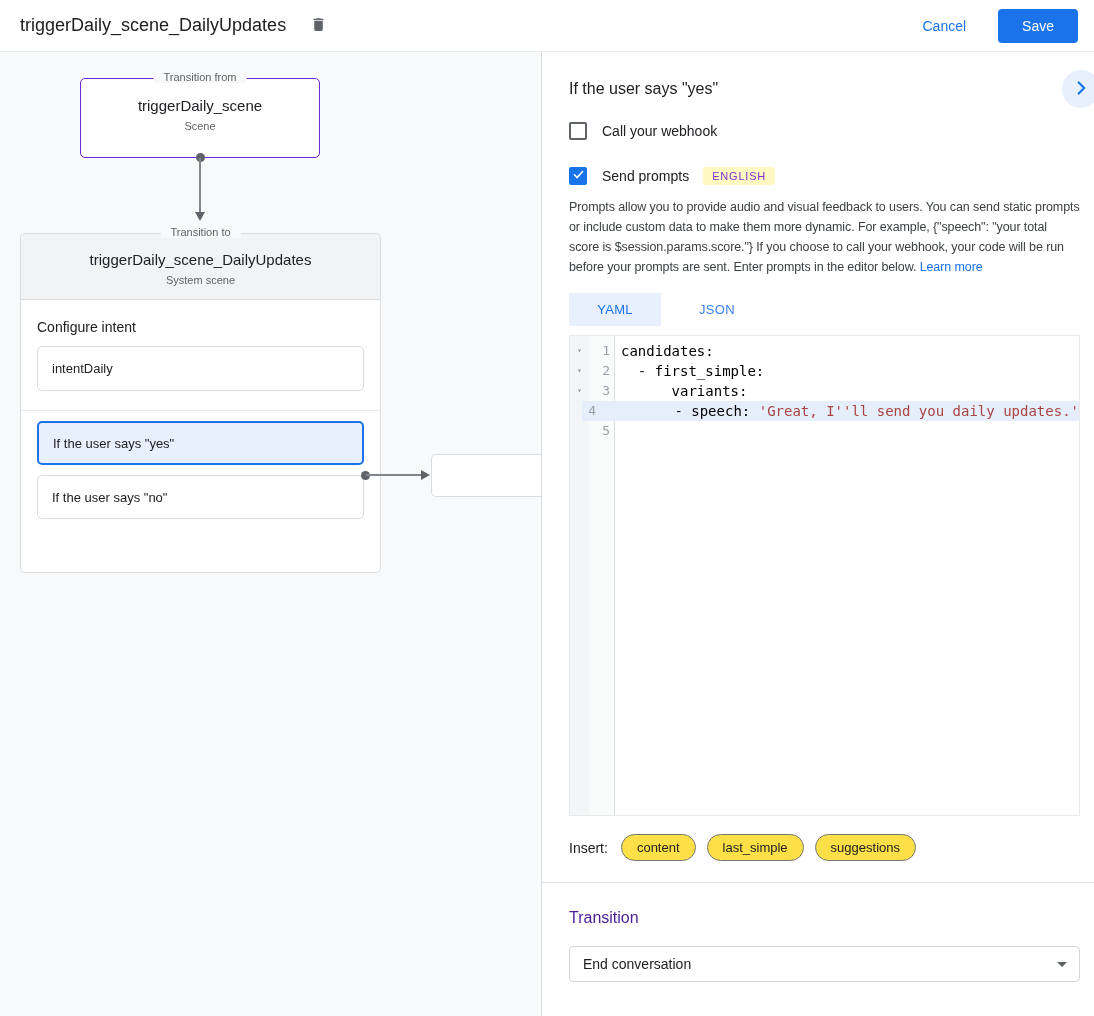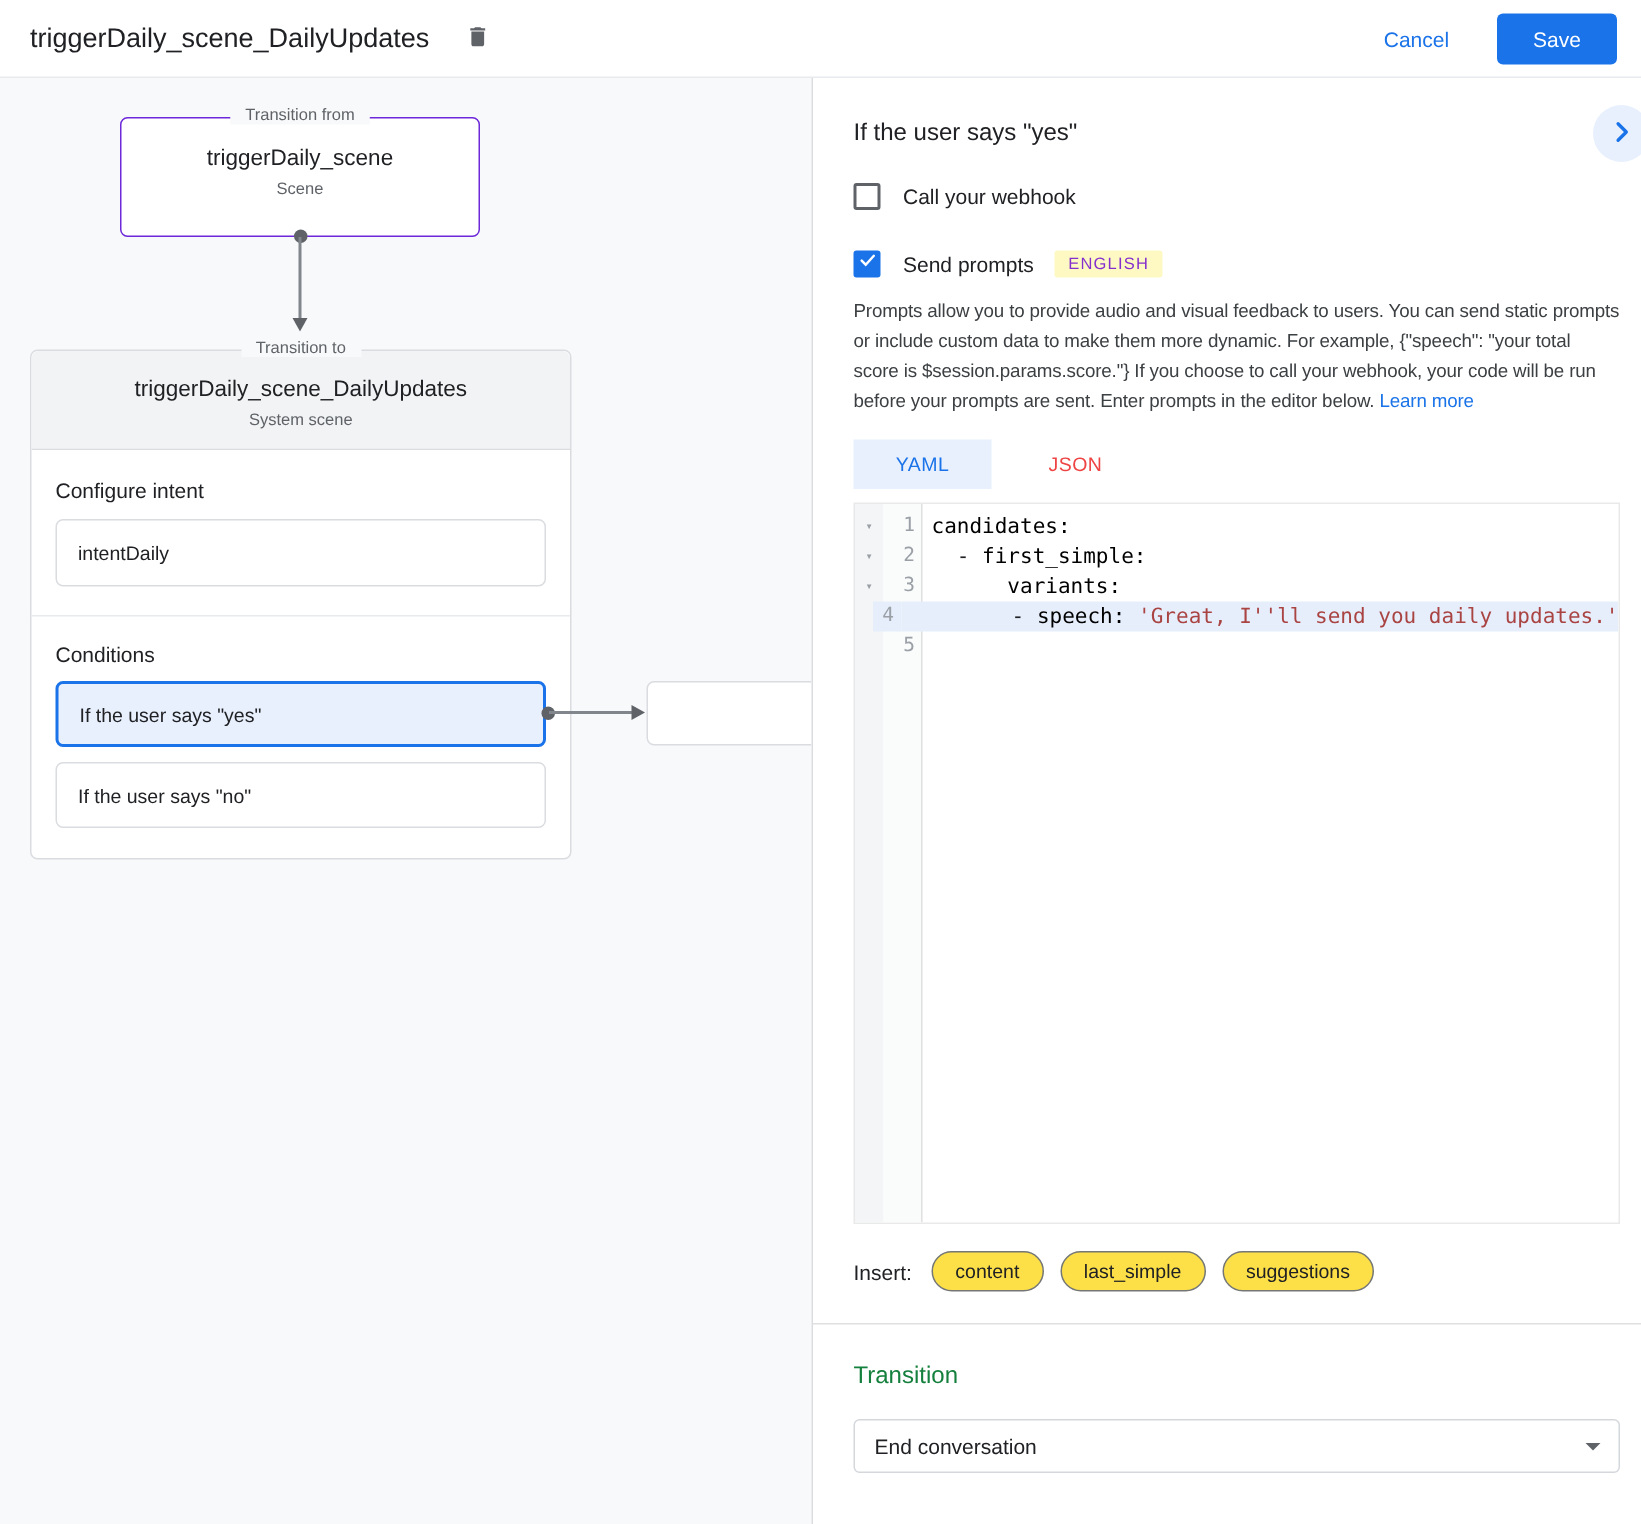--- a/index.html
+++ b/index.html
@@ -71,21 +71,21 @@
   .cbox.checked { background:#1a73e8; display:flex; align-items:center; justify-content:center; }
   .check-label { margin-left:15px; font-size:14px; font-weight:500; color:#202124; }
   .lang-badge { margin-left:14px; background:#fef9c3; color:#8430ce; font-size:11px; font-weight:500;
                 letter-spacing:.8px; padding:3px 9px; border-radius:2px; }
 
   .prompt-desc { margin-top:12px; width:511px; font-size:12.5px; line-height:1.6; color:#3c4043; letter-spacing:-0.1px; }
   .link { color:#1a73e8; text-decoration:none; cursor:pointer; }
 
   .tabs { display:flex; margin-top:16px; }
   .tab { height:33px; line-height:33px; text-align:center; font-size:13px; font-weight:500;
-         letter-spacing:.3px; color:#ef4444; cursor:pointer; }
+         letter-spacing:.3px; color:#3b82f6; cursor:pointer; }
   .tab.yaml { width:92px; }
   .tab.json { width:112px; }
   .tab.active { background:#e8f0fe; color:#1a73e8; }
 
   .editor { position:relative; margin-top:9px; width:511px; height:481px; border:1px solid #e9e9e9;
             background:#fff; overflow:hidden; font-family:"DejaVu Sans Mono", monospace; cursor:text; }
   .gutter-bg-fold { position:absolute; left:0; top:0; width:19px; height:100%; background:#f4f5f6; }
   .gutter-bg-num { position:absolute; left:19px; top:0; width:26px; height:100%; background:#fafbfb; border-right:1px solid #e0e0e0; }
   .ed-rows { position:relative; padding-top:5px; }
   .ed-row { display:flex; height:20px; line-height:20px; }
@@ -98,21 +98,21 @@
   .tok-plain { color:#202124; }
 
   .insert-row { display:flex; align-items:center; margin-top:18px; }
   .insert-label { font-size:14px; color:#202124; }
   .chip { margin-left:11px; border:1px solid #747775; border-radius:15px; background:#fde047; color:#202124;
           font-size:13px; padding:5px 15px; cursor:pointer; font-family:inherit; }
   .chip:first-of-type { margin-left:13px; }
 
   .panel-divider { height:1px; background:#e0e0e0; margin:21px -16px 0 -27px; }
 
-  .transition-title { margin-top:26px; font-size:16px; font-weight:400; color:#15803d; }
+  .transition-title { margin-top:26px; font-size:16px; font-weight:400; color:#4c1d95; }
   .transition-desc { margin-top:12px; width:511px; font-size:12.5px; line-height:1.6; color:#3c4043; letter-spacing:-0.1px; }
   .dropdown { margin-top:19px; width:511px; height:36px; border:1px solid #d4d7dc; border-radius:4px;
               display:flex; align-items:center; padding:0 12px 0 13px; cursor:pointer; background:#fff; }
   .dropdown-value { flex:1; font-size:14px; color:#202124; }
   .caret { width:0; height:0; border-left:5px solid transparent; border-right:5px solid transparent;
            border-top:5px solid #5f6368; }
 </style>
 </head>
 <body>
 
@@ -146,21 +146,20 @@
     <div class="scene-card">
       <span class="legend">Transition to</span>
       <div class="scene-card-header">
         <div class="scene-card-title">triggerDaily_scene_DailyUpdates</div>
         <div class="scene-card-sub">System scene</div>
       </div>
       <div class="scene-card-body">
         <div class="section-label">Configure intent</div>
         <div class="intent-box">intentDaily</div>
         <div class="card-divider"></div>
-        <div class="section-label conditions-label">Conditions</div>
         <div class="cond-box selected">If the user says "yes"</div>
         <div class="cond-box">If the user says "no"</div>
       </div>
     </div>
 
     <div class="conn-dot" style="left:361px; top:419px;"></div>
     <div class="h-line"></div>
     <div class="h-arrowhead"></div>
     <div class="target-box"></div>
   </div>

